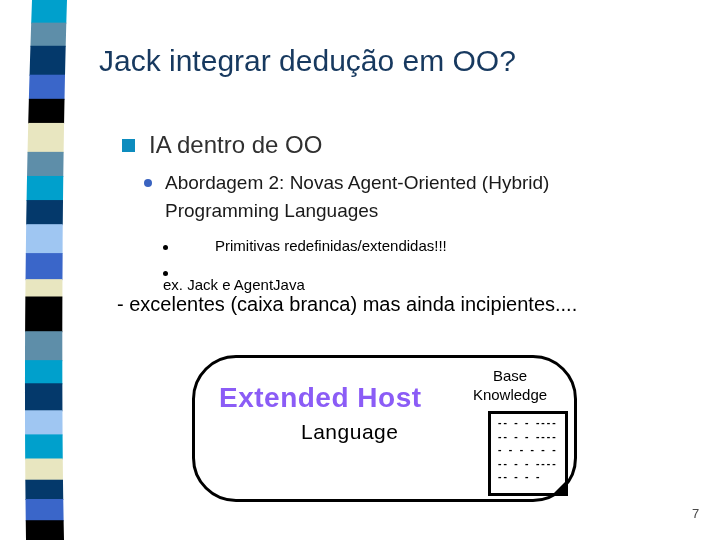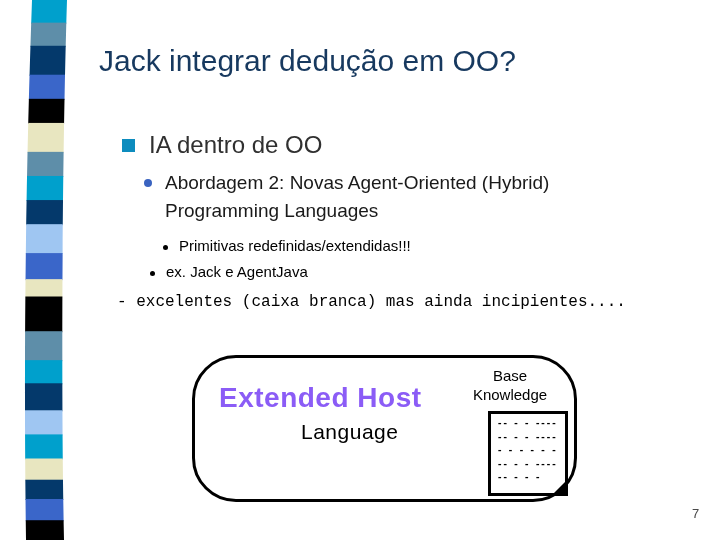--- a/index.html
+++ b/index.html
@@ -20,24 +20,24 @@
   .l1 .sq{width:13px;height:13px;margin-top:8px;margin-right:14px;flex:none;}
   .l1 .txt{font-size:24px;color:#303030;}
   
   .l2{position:absolute;left:144px;top:169px;width:460px;display:flex;align-items:flex-start;}
   .l2 .dot{width:8px;height:8px;border-radius:50%;margin-top:10px;margin-right:13px;flex:none;}
   .l2 .txt{font-size:19px;line-height:28px;color:#1a1a1a;}
   
   .l3{position:absolute;display:flex;align-items:flex-start;}
   .l3 .dot{width:5px;height:5px;border-radius:50%;background:#000;margin-top:8px;margin-right:11px;flex:none;}
   .l3 .txt{font-size:15px;color:#000;}
-  .l3a{left:163px;top:237px;}
-  .l3b{left:150px;top:263px;}
+  .l3a{left:163px;top:237px;gap:36px;}
+  .l3b{left:163px;top:263px;flex-direction:column;}
   
-  .note{position:absolute;left:117px;top:293px;width:560px;font-size:16px;color:#000;font-family:Liberation Mono, monospace;}
+  .note{position:absolute;left:117px;top:293px;width:560px;font-size:20px;color:#000;}
   
   .diagram{
     position:absolute;left:192px;top:355px;width:379px;height:141px;
     background:#fff;border:3px solid #000;border-radius:44px;
   }
   .host1{position:absolute;left:24px;top:24px;font-size:28px;font-weight:bold;color:#8b5cf6;letter-spacing:0.5px;}
   .host2{position:absolute;left:106px;top:62px;font-size:21px;font-weight:normal;color:#000;letter-spacing:0.5px;}
   .kb-label{position:absolute;left:252px;top:8px;width:126px;text-align:center;
     font-size:15px;line-height:19px;color:#000;}
   .doc{

